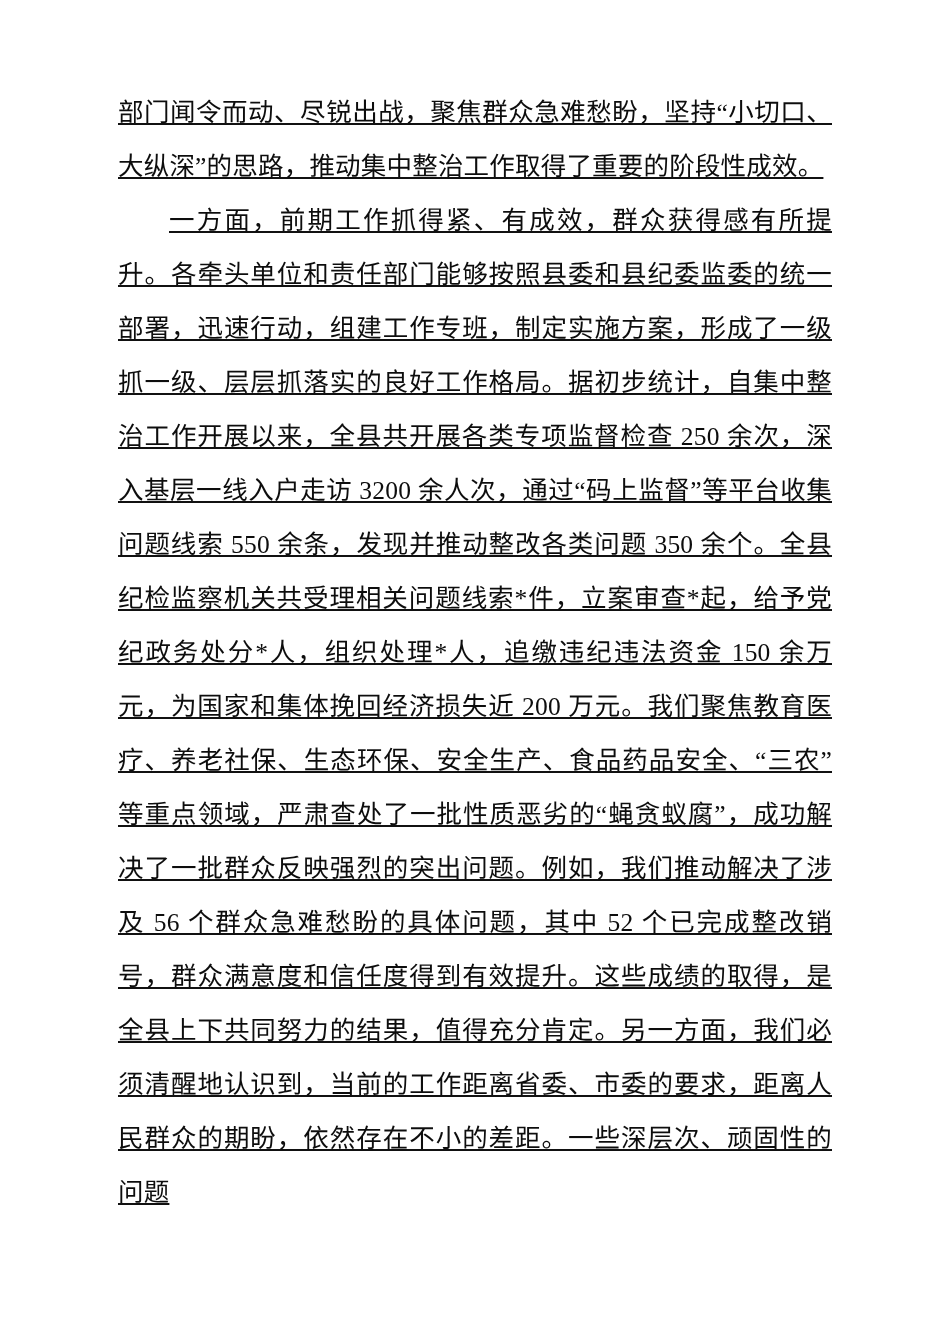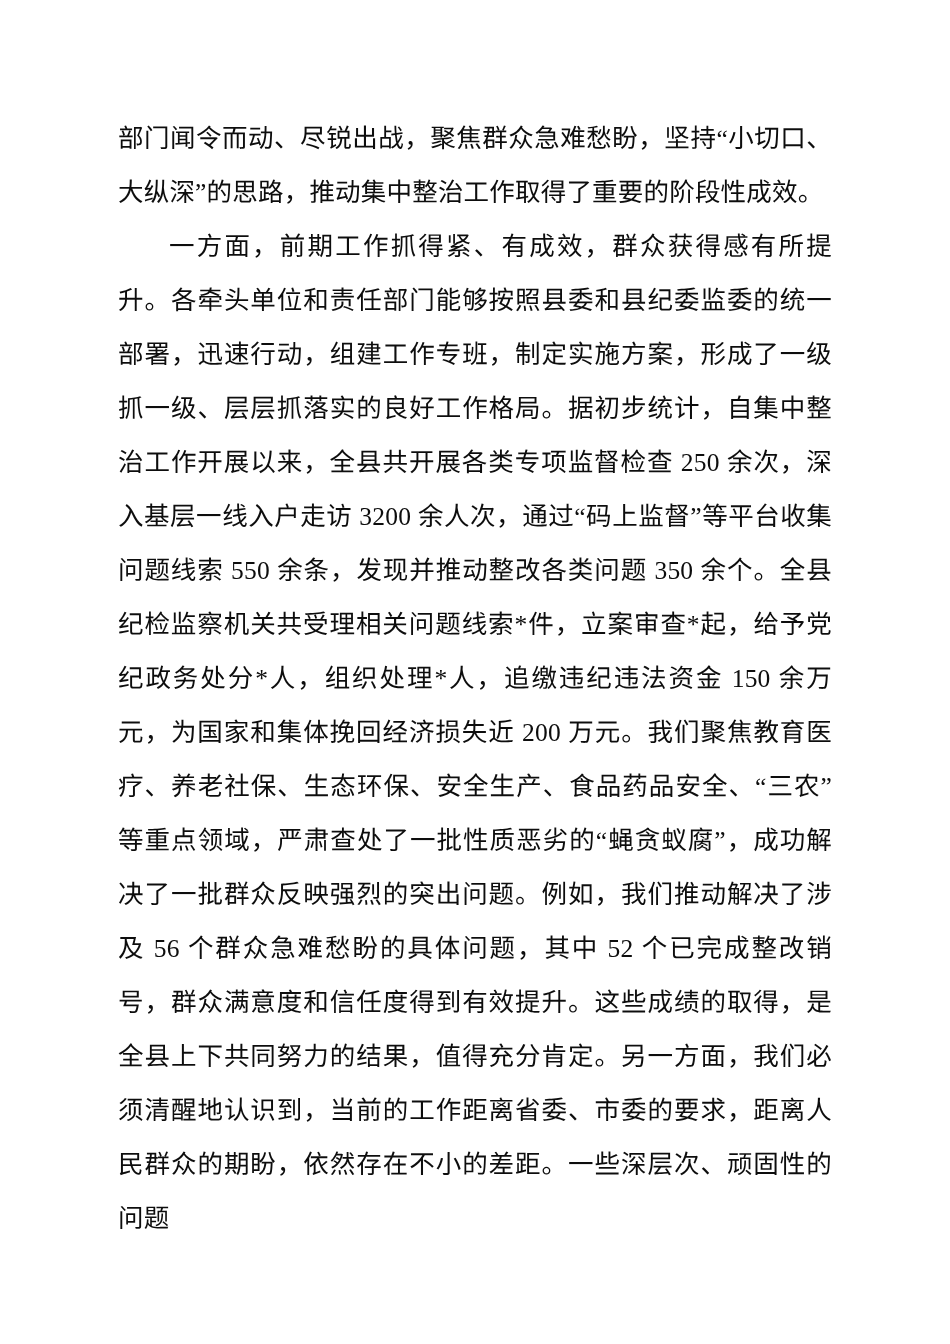--- a/index.html
+++ b/index.html
@@ -12,22 +12,23 @@
     height: 1344px;
     font-family: "Liberation Serif", "DejaVu Serif", serif;
     color: #111111;
     overflow: hidden;
   }
   .page {
     position: relative;
     width: 950px;
     height: 1344px;
     box-sizing: border-box;
-    padding: 112px 118px 40px 118px;
+    padding: 86px 118px 40px 118px;
     background: #ffffff;
+    text-decoration: underline;
   }
   .doc-body {
     font-size: 25.5px;
     line-height: 54px;
     text-align: justify;
     text-justify: inter-ideograph;
     letter-spacing: 0.2px;
     color: #0d0d0d;
   }
   .para {

